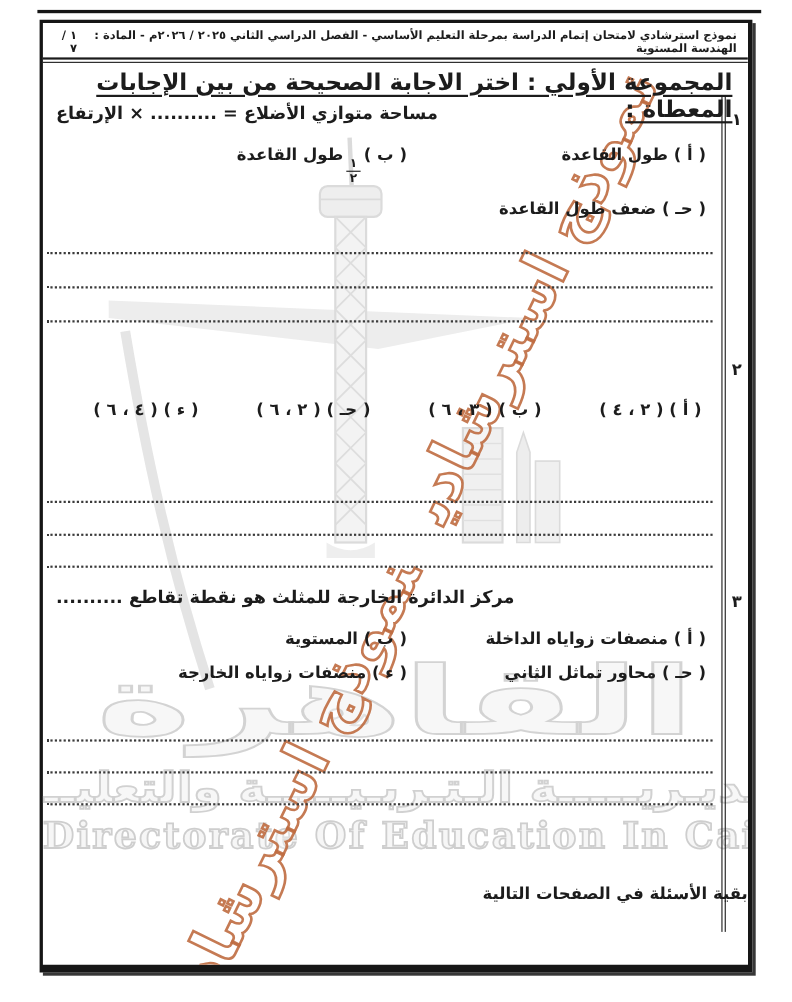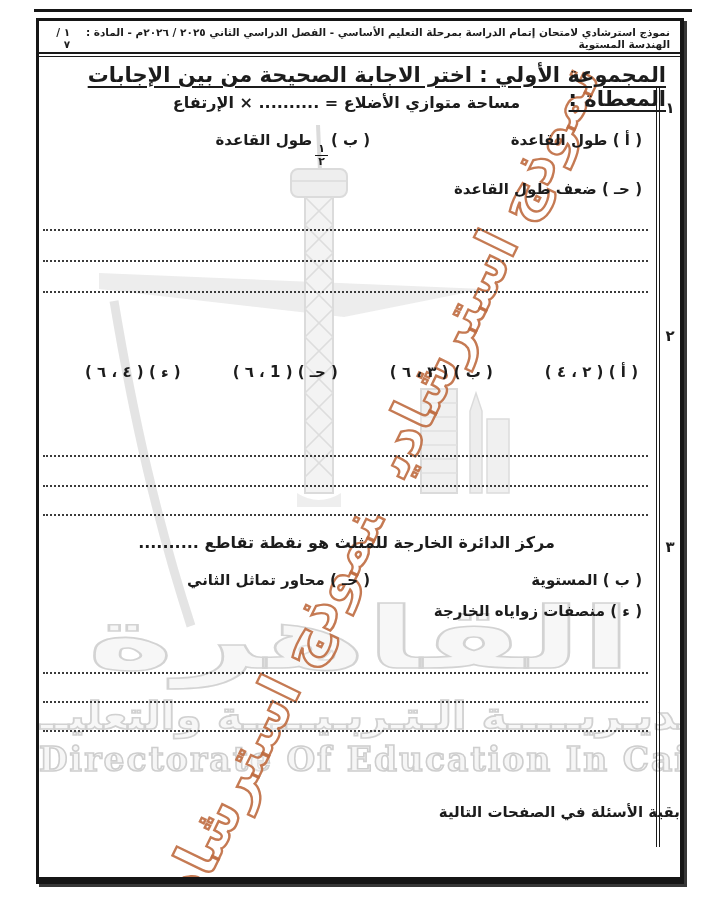--- a/index.html
+++ b/index.html
@@ -39,21 +39,21 @@
     font-size:10.5px;font-weight:bold;}
   #hdr-rule{top:31px;left:0;right:0;height:5px;border-top:2.5px solid #1a1a1a;border-bottom:1.2px solid #1a1a1a;box-sizing:border-box;}
   #sec-title{top:42px;right:14px;font-size:21px;font-weight:bold;text-decoration:underline;
     text-underline-offset:4px;text-decoration-thickness:1.5px;}
 
   
   #vline{top:66px;right:20px;width:4px;height:760px;border-left:1.3px solid #1a1a1a;border-right:1.3px solid #1a1a1a;box-sizing:border-box;}
   .qnum{right:1px;width:18px;text-align:center;font-size:15px;font-weight:bold;}
   #qnum-1{top:78px;} #qnum-2{top:306px;} #qnum-3{top:517px;}
 
-  .qtext{right:38px;left:12px;font-size:16px;font-weight:bold;text-align:center;}
+  .qtext{right:38px;left:12px;font-size:16px;font-weight:bold;text-align:left;}
   #q1-text{top:72px;} #q2-text{top:304px;} #q3-text{top:512px;}
 
   .opt-grid{right:38px;left:12px;display:grid;grid-template-columns:46% 54%;row-gap:13px;
     font-size:15px;font-weight:bold;}
   #q1-opts{top:110px;} #q3-opts{top:550px;}
   .opt{text-align:right;white-space:nowrap;}
 
   #q2-opts{top:342px;right:42px;left:46px;display:flex;justify-content:space-between;
     font-size:15px;font-weight:bold;}
 
@@ -138,30 +138,31 @@
         <div class="opt"><span>( حـ )</span> <span>ضعف طول القاعدة</span></div>
       </div>
 
       <div id="d1a" class="abs ct dots"></div>
       <div id="d1b" class="abs ct dots"></div>
       <div id="d1c" class="abs ct dots"></div>
 
       <div id="q2-opts" class="abs ct">
         <span class="opt"><span>( أ )</span> <span>( ٢ ، ٤ )</span></span>
         <span class="opt"><span>( ب )</span> <span>( ٣ ، ٦ )</span></span>
-        <span class="opt"><span>( حـ )</span> <span>( 1 ، ٦ )</span></span>
+        <span class="opt"><span>( حـ )</span> <span>( ٢ ، ٦ )</span></span>
         <span class="opt"><span>( ء )</span> <span>( ٤ ، ٦ )</span></span>
       </div>
 
       <div id="d2a" class="abs ct dots"></div>
       <div id="d2b" class="abs ct dots"></div>
       <div id="d2c" class="abs ct dots"></div>
 
       <div id="q3-text" class="abs ct qtext">مركز الدائرة الخارجة للمثلث هو نقطة تقاطع ..........</div>
       <div id="q3-opts" class="abs ct opt-grid">
+        <div class="opt"><span>( أ )</span> <span>منصفات زواياه الداخلة</span></div>
         <div class="opt"><span>( ب )</span> <span>المستوية</span></div>
         <div class="opt"><span>( حـ )</span> <span>محاور تماثل الثاني</span></div>
         <div class="opt"><span>( ء )</span> <span>منصفات زواياه الخارجة</span></div>
       </div>
 
       <div id="d3a" class="abs ct dots"></div>
       <div id="d3b" class="abs ct dots"></div>
       <div id="d3c" class="abs ct dots"></div>
 
       <div id="footer-note" class="abs ct">بقية الأسئلة في الصفحات التالية</div>

